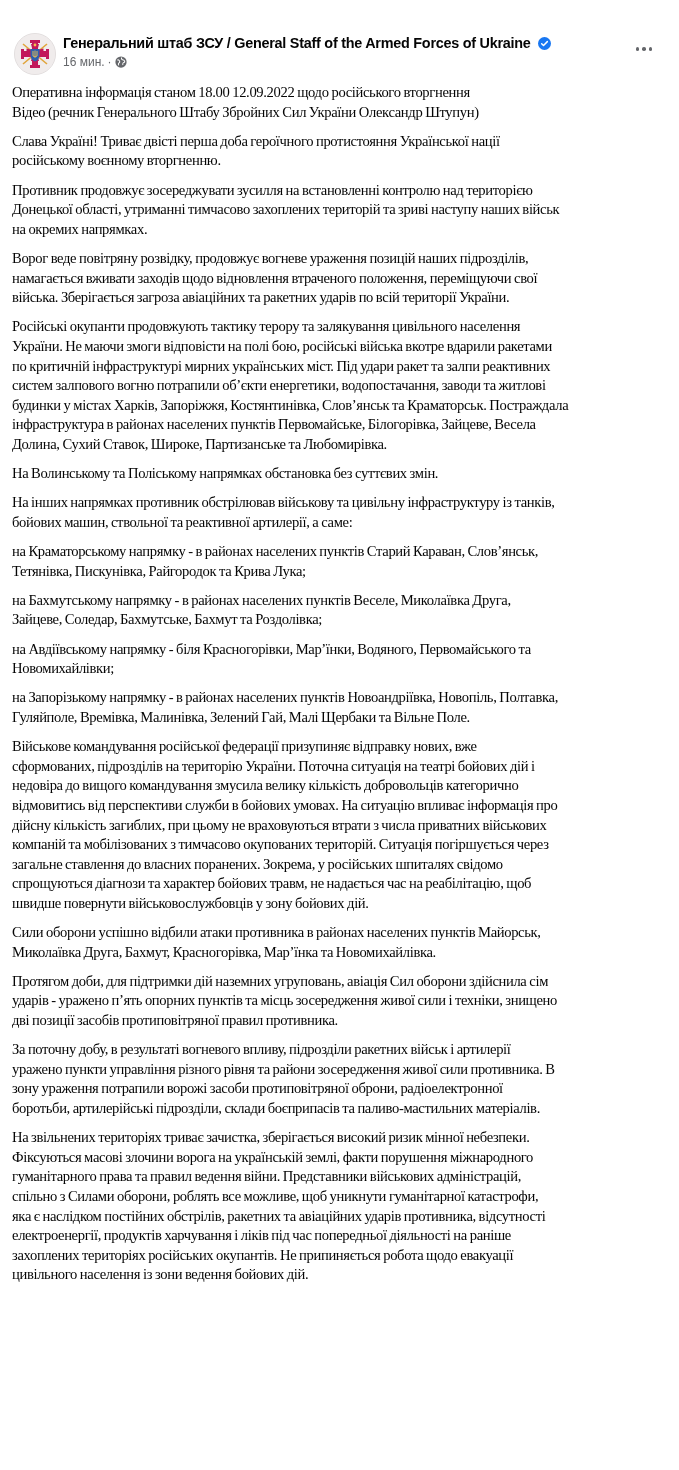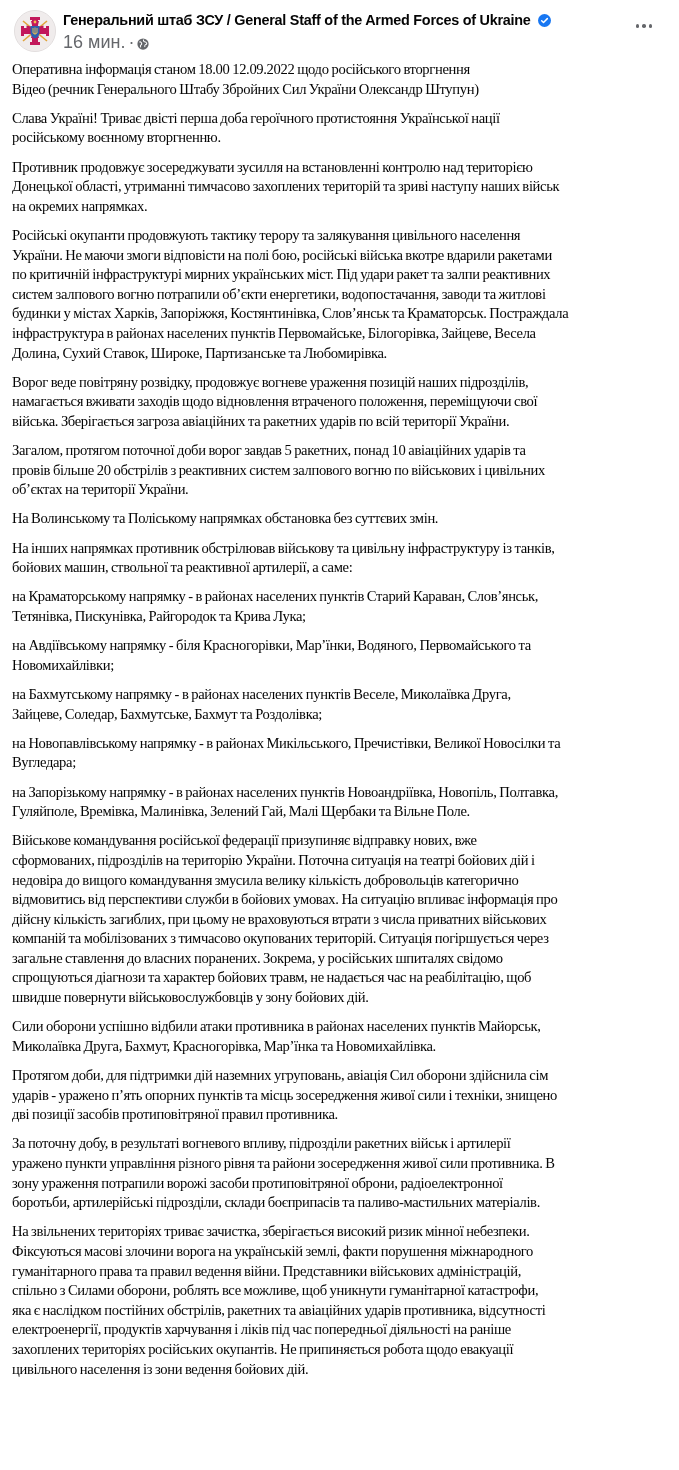--- a/index.html
+++ b/index.html
@@ -2,36 +2,36 @@
 <html><head>
 <meta charset="utf-8">
 <style>
   html, body { margin: 0; padding: 0; background: #ffffff; }
   body {
     width: 679px; height: 1470px; overflow: hidden;
     font-family: "Liberation Sans", sans-serif;
     color: #050505;
   }
   .post { position: relative; width: 679px; }
-  .post-header { position: relative; height: 56px; }
+  .post-header { position: relative; height: 56px; margin-top: 23px; }
   .avatar {
     position: absolute; left: 14px; top: 10px; width: 40px; height: 40px;
     border-radius: 50%; background: #f0ecec; border: 1px solid #e2dede;
     overflow: hidden;
   }
   .avatar svg { width: 40px; height: 40px; display: block; }
   .author-line {
     position: absolute; left: 63px; top: 12px;
     font-size: 14.4px; font-weight: bold; letter-spacing: -0.25px;
     white-space: nowrap; color: #050505;
   }
   .verified { display: inline-block; vertical-align: -2px; margin-left: 4px; width: 13px; height: 13px; }
   .meta-line {
     position: absolute; left: 63px; top: 32px;
-    font-size: 18px; color: #65676b; white-space: nowrap;
+    font-size: 12px; color: #65676b; white-space: nowrap;
   }
   .meta-line .dot { margin: 0 3px; }
   .globe { display: inline-block; vertical-align: -2px; width: 12px; height: 12px; }
   .more-button {
     position: absolute; right: 20px; top: 16px; width: 30px; height: 20px;
     display: flex; align-items: center; justify-content: center; gap: 3px;
     cursor: pointer;
   }
   .more-button span { width: 3.5px; height: 3.5px; border-radius: 50%; background: #65676b; display: block; }
 
@@ -89,44 +89,39 @@
   </div>
 
   <div class="post-body">
     <p>Оперативна інформація станом 18.00 12.09.2022 щодо російського вторгнення
 Відео (речник Генерального Штабу Збройних Сил України Олександр Штупун)</p>
     <p>Слава Україні! Триває двісті перша доба героїчного протистояння Української нації
 російському воєнному вторгненню.</p>
     <p>Противник продовжує зосереджувати зусилля на встановленні контролю над територією
 Донецької області, утриманні тимчасово захоплених територій та зриві наступу наших військ
 на окремих напрямках.</p>
+    <p>Ворог веде повітряну розвідку, продовжує вогневе ураження позицій наших підрозділів,
+намагається вживати заходів щодо відновлення втраченого положення, переміщуючи свої
+війська. Зберігається загроза авіаційних та ракетних ударів по всій території України.</p>
     <p>Російські окупанти продовжують тактику терору та залякування цивільного населення
 України. Не маючи змоги відповісти на полі бою, російські війська вкотре вдарили ракетами
 по критичній інфраструктурі мирних українських міст. Під удари ракет та залпи реактивних
 систем залпового вогню потрапили об’єкти енергетики, водопостачання, заводи та житлові
 будинки у містах Харків, Запоріжжя, Костянтинівка, Слов’янськ та Краматорськ. Постраждала
 інфраструктура в районах населених пунктів Первомайське, Білогорівка, Зайцеве, Весела
 Долина, Сухий Ставок, Широке, Партизанське та Любомирівка.</p>
-    <p>Ворог веде повітряну розвідку, продовжує вогневе ураження позицій наших підрозділів,
-намагається вживати заходів щодо відновлення втраченого положення, переміщуючи свої
-війська. Зберігається загроза авіаційних та ракетних ударів по всій території України.</p>
-    <p>Загалом, протягом поточної доби ворог завдав 5 ракетних, понад 10 авіаційних ударів та
-провів більше 20 обстрілів з реактивних систем залпового вогню по військових і цивільних
-об’єктах на території України.</p>
     <p>На Волинському та Поліському напрямках обстановка без суттєвих змін.</p>
     <p>На інших напрямках противник обстрілював військову та цивільну інфраструктуру із танків,
 бойових машин, ствольної та реактивної артилерії, а саме:</p>
     <p>на Краматорському напрямку - в районах населених пунктів Старий Караван, Слов’янськ,
 Тетянівка, Пискунівка, Райгородок та Крива Лука;</p>
+    <p>на Бахмутському напрямку - в районах населених пунктів Веселе, Миколаївка Друга,
+Зайцеве, Соледар, Бахмутське, Бахмут та Роздолівка;</p>
     <p>на Авдіївському напрямку  - біля Красногорівки, Мар’їнки, Водяного, Первомайського та
 Новомихайлівки;</p>
-    <p>на Бахмутському напрямку - в районах населених пунктів Веселе, Миколаївка Друга,
-Зайцеве, Соледар, Бахмутське, Бахмут та Роздолівка;</p>
-    <p>на Новопавлівському напрямку - в районах Микільського, Пречистівки, Великої Новосілки та
-Вугледара;</p>
     <p>на Запорізькому напрямку - в районах населених пунктів Новоандріївка, Новопіль, Полтавка,
 Гуляйполе, Времівка, Малинівка, Зелений Гай, Малі Щербаки та Вільне Поле.</p>
     <p>Військове командування російської федерації призупиняє відправку нових, вже
 сформованих, підрозділів на територію України. Поточна ситуація на театрі бойових дій і
 недовіра до вищого командування змусила велику кількість добровольців категорично
 відмовитись від перспективи служби в бойових умовах. На ситуацію впливає інформація про
 дійсну кількість загиблих, при цьому не враховуються втрати з числа приватних військових
 компаній та мобілізованих з тимчасово окупованих територій. Ситуація погіршується через
 загальне ставлення до власних поранених. Зокрема, у російських шпиталях свідомо
 спрощуються діагнози та характер бойових травм, не надається час на реабілітацію, щоб

